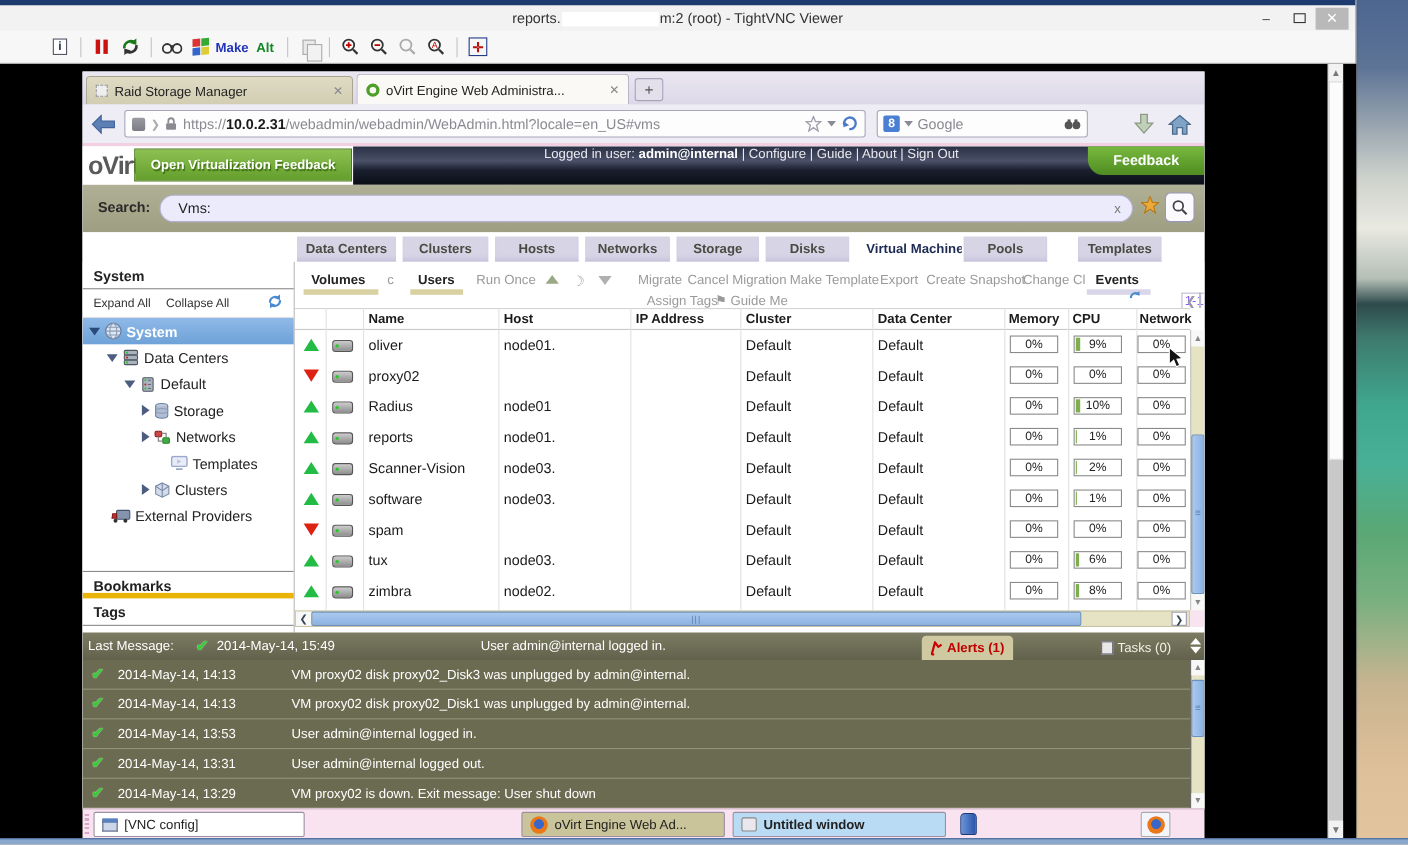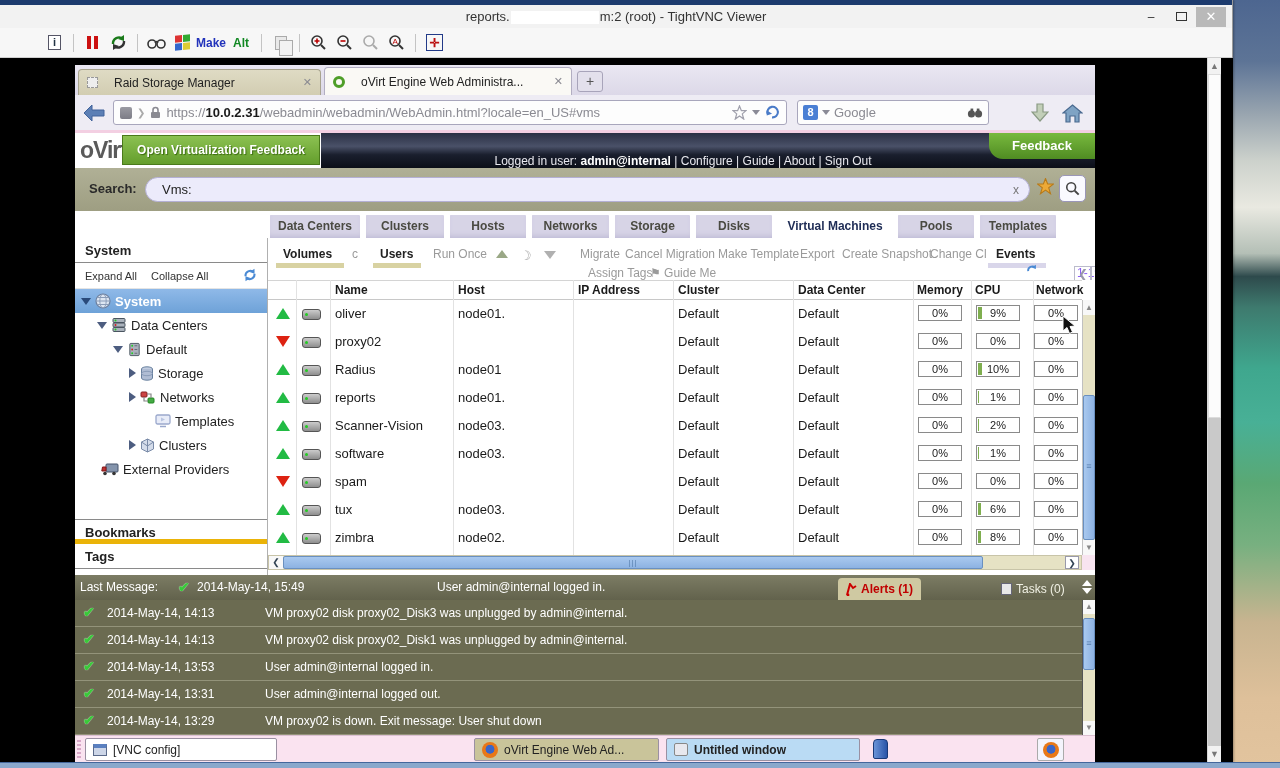--- a/index.html
+++ b/index.html
@@ -32,21 +32,21 @@
 .winlogo i{display:block}.winlogo i:nth-child(1){background:#d33}.winlogo i:nth-child(2){background:#3a3}.winlogo i:nth-child(3){background:#36c}.winlogo i:nth-child(4){background:#dc3}
 
 .vnc-content{position:absolute;left:0;top:58px;width:1233px;height:704px;background:#000;overflow:hidden}
 .remote{position:absolute;left:75px;top:0;width:1020px;height:704px}
 .vnc-sbv{position:absolute;left:1207px;top:0;width:14px;height:704px;background:#c9c9c9;border-left:1px solid #d8d8d8}
 .vnc-sbv .btn{position:absolute;left:0;width:100%;height:16px;background:#f2f2f2;color:#777;font-size:9px;text-align:center;line-height:16px}
 .vnc-sbv .thumb{position:absolute;left:0;top:16px;width:100%;height:344px;background:#fcfcfc;border:1px solid #dcdcdc}
 
 .ff{position:absolute;left:0;top:7px;width:1020px;height:670px;background:#e6e3ef}
 .tabbar{position:absolute;left:0;top:0;width:100%;height:30px;background:linear-gradient(#eae7f2,#dcd8e8)}
-.tab{position:absolute;height:26px;display:flex;align-items:center;gap:16px;padding:0 8px;font-size:12px;color:#222;border:1px solid #a8a48e;border-bottom:none;border-radius:4px 4px 0 0}
+.tab{position:absolute;height:26px;display:flex;align-items:center;gap:6px;padding:0 8px;font-size:12px;color:#222;border:1px solid #a8a48e;border-bottom:none;border-radius:4px 4px 0 0}
 .tab.t1{left:3px;top:4px;width:243px;background:linear-gradient(#dfdbc4,#d2cdb2)}
 .tab.t2{left:249px;top:2px;width:248px;background:#faf9f5;border-color:#b2aec2;height:28px}
 .tab .lbl{flex:1;white-space:nowrap;overflow:hidden}
 .tab .x{color:#8a8a92;font-size:11px}
 .dashedico{width:11px;height:11px;border:1px dashed #999;background:#eee}
 .oring{width:12px;height:12px;border:3px solid #4e9e28;border-radius:50%}
 .newtab{position:absolute;left:502px;top:6px;width:26px;height:21px;background:#e3e0ec;border:1px solid #a8a4ba;border-radius:3px;color:#555;font-size:14px;text-align:center;line-height:19px}
 .navbar{position:absolute;left:0;top:30px;width:100%;height:35px;background:#eeecf4}
 .backbtn{position:absolute;left:6px;top:5px;width:26px;height:26px;display:flex;align-items:center;justify-content:center}
 .urlfield{position:absolute;left:38px;top:5px;width:674px;height:25px;background:#fdfdfd;border:1px solid #a8a6bc;border-radius:3px;display:flex;align-items:center;padding:0 6px;gap:5px}
@@ -58,21 +58,21 @@
 .g8{width:15px;height:15px;background:#4a7fd4;border-radius:2px;color:#fff;font-size:11px;font-weight:bold;text-align:center;line-height:15px}
 .gsearch input{flex:1;border:none;outline:none;background:transparent;font-size:13px;color:#333;min-width:10px}
 .gsearch input::placeholder{color:#8a8a92}
 .navico{position:absolute;top:5px;width:26px;height:26px;display:flex;align-items:center;justify-content:center}
 .pinkline{position:absolute;left:0;top:65px;width:100%;height:3px;background:#f3cfe2}
 
 .page{position:absolute;left:0;top:68px;width:1020px;height:602px;background:#fff;overflow:hidden}
 .ovh{position:absolute;left:0;top:0;width:100%;height:35px;background:#fff}
 .ovlogo{position:absolute;left:5px;top:4px;font-size:23px;font-weight:bold;color:#5a5a5a;letter-spacing:-1px}
 .ovtag{position:absolute;left:47px;top:2px;width:198px;height:30px;background:linear-gradient(#8cc152,#649e2c);border:1px solid #4a7a1a;color:#fff;font-weight:bold;font-size:12px;text-align:center;line-height:28px;text-shadow:1px 1px 1px #3a6a10}
-.ovnavy{position:absolute;left:246px;top:0;right:0;height:35px;background:linear-gradient(180deg,#2a3044 0%,#4a5168 38%,#1a1f2e 62%,#0b0e17 100%);display:flex;align-items:flex-end;justify-content:center;color:#e8e8ee;font-size:12px;padding-right:50px;white-space:nowrap}
+.ovnavy{position:absolute;left:246px;top:0;right:0;height:35px;background:linear-gradient(180deg,#2a3044 0%,#4a5168 38%,#1a1f2e 62%,#0b0e17 100%);display:flex;align-items:flex-start;justify-content:center;color:#e8e8ee;font-size:12px;padding-right:50px;white-space:nowrap}
 .ovnavy b{color:#fff}
 .feedback{position:absolute;right:0;top:0;width:106px;height:26px;background:linear-gradient(#79b93e,#4f8c22);border-radius:0 0 0 14px;color:#fff;font-weight:bold;font-size:13px;text-align:center;line-height:25px}
 .ovsearch{position:absolute;left:0;top:35px;width:100%;height:43px;background:linear-gradient(#b0b096,#9e9e82)}
 .ovsearch .lbl{position:absolute;left:14px;top:13px;font-size:13px;font-weight:bold;color:#2a2a2a}
 .spill{position:absolute;left:70px;top:9px;width:885px;height:25px;background:#ecebfb;border:1px solid #b4b0d4;border-radius:13px;display:flex;align-items:center;padding:0 10px 0 16px}
 .spill input{flex:1;border:none;outline:none;background:transparent;font-size:13px;color:#222}
 .spill .x{color:#777;font-size:12px}
 .sstar{position:absolute;left:962px;top:10px}
 .sbtn{position:absolute;left:984px;top:7px;width:27px;height:27px;background:#fafaff;border:1px solid #9a96b8;border-radius:5px;display:flex;align-items:center;justify-content:center}
 
@@ -347,21 +347,21 @@
           </div>
 
           <div class="ovtabs">
             <span class="mtab" style="left:193px;width:94px">Data Centers</span>
             <span class="mtab" style="left:289px;width:82px">Clusters</span>
             <span class="mtab" style="left:373px;width:80px">Hosts</span>
             <span class="mtab" style="left:455px;width:81px">Networks</span>
             <span class="mtab" style="left:538px;width:79px">Storage</span>
             <span class="mtab" style="left:619px;width:80px">Disks</span>
             <span class="mtab on" style="left:701px;width:118px">Virtual Machines</span>
-            <span class="mtab" style="left:821px;width:80px">Pools</span>
+            <span class="mtab" style="left:799px;width:80px">Pools</span>
             <span class="mtab" style="left:903px;width:80px">Templates</span>
           </div>
 
           <div class="sidebar">
             <div class="sh">System</div>
             <div class="explinks">
               <span>Expand All</span>
               <span>Collapse All</span>
               <span class="rf"><svg width="14" height="14" viewBox="0 0 17 17">
                     <path d="M3 10 A6 6 0 0 1 13 5" stroke="#4a8ad4" stroke-width="2.4" fill="none"></path>

